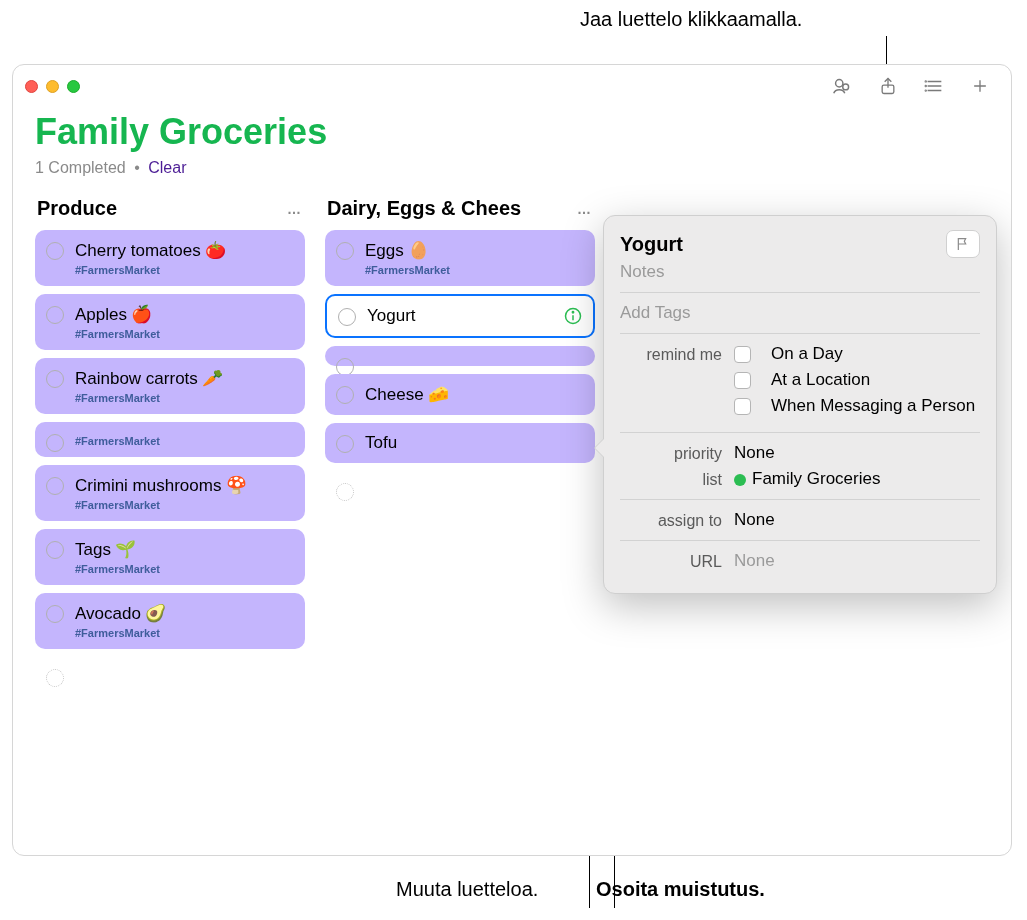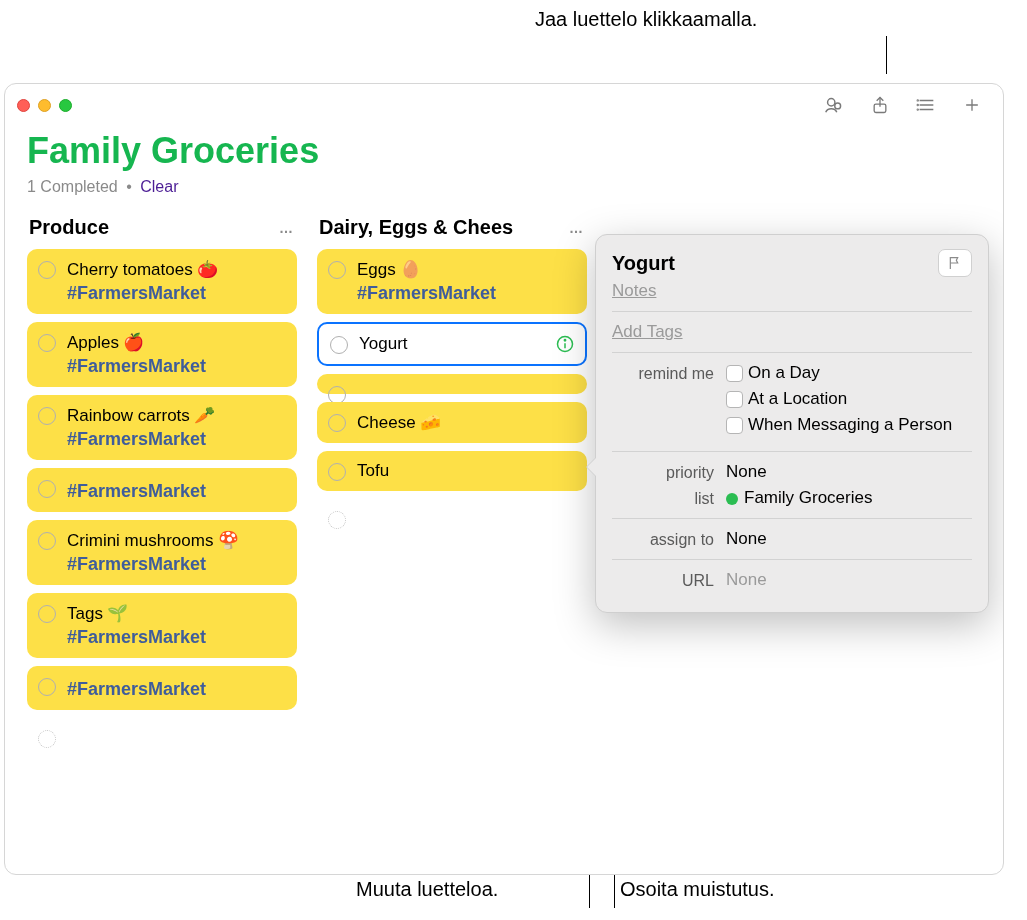--- a/index.html
+++ b/index.html
@@ -16,28 +16,27 @@
     font-size: 20px;
     color: #000;
   }
   .callout-line {
     position: absolute;
     background: #000;
   }
   .window {
     position: absolute;
     top: 64px;
-    left: 4px;
+    left: 12px;
     width: 1000px;
     height: 792px;
     background: #fff;
     border: 1.5px solid #d6d6d6;
     border-radius: 12px;
     overflow: hidden;
-    margin-top: 19px;
   }
   .titlebar {
     height: 42px;
     display: flex;
     align-items: center;
     padding: 0 12px;
     gap: 8px;
   }
   .traffic { display: flex; gap: 8px; }
   .traffic span { width: 13px; height: 13px; border-radius: 50%; display:inline-block; }
@@ -65,30 +64,30 @@
   .columns {
     display:flex; gap: 20px; padding: 8px 22px 22px 22px;
   }
   .col { width: 270px; }
   .col-head {
     display:flex; align-items:center; justify-content:space-between;
     font-size: 20px; font-weight: 700; color:#000; padding: 4px 2px 10px 2px;
   }
   .col-head .more { color:#8a8a8a; font-size:14px; letter-spacing:2px; cursor:pointer; }
   .item {
-    background:#fde047; border-radius:10px; padding:10px 12px; margin-bottom:8px;
+    background:#c4b5fd; border-radius:10px; padding:10px 12px; margin-bottom:8px;
     position:relative;
   }
   .item.sel { background:#fff; border:2px solid #0a73ff; }
   .item .circle {
     position:absolute; left:11px; top:12px;
     width:18px; height:18px; border:1.6px solid #b0b0b0; border-radius:50%;
   }
   .item .txt { margin-left:28px; font-size:17px; color:#000; }
-  .item .tag { margin-left:28px; margin-top:3px; font-size:18px; color:#3f5d9b; font-weight:600; }
+  .item .tag { margin-left:28px; margin-top:3px; font-size:11px; color:#3f5d9b; font-weight:600; }
   .item .info {
     position:absolute; right:10px; top:10px; width:20px; height:20px;
   }
   .item.empty { background:#fff; border-radius:0; }
   .item.empty .circle { border:1.8px dotted #c3c3c3; }
 
   .popover {
     position:absolute;
     top: 150px; left: 590px;
     width: 394px;
@@ -103,43 +102,43 @@
   .popover .arrow {
     position:absolute; left:-9px; top:222px;
     width:0; height:0; border-top:10px solid transparent; border-bottom:10px solid transparent;
     border-right:10px solid #ecebeb;
     filter: drop-shadow(-1px 0 0 #cfcfcf);
   }
   .pop-title-row { display:flex; align-items:center; gap:8px; }
   .pop-title { font-size:20px; font-weight:600; flex:1; }
   .flag-box { width:34px; height:28px; border:1px solid #d0d0d0; border-radius:7px; background:#fff;
     display:flex; align-items:center; justify-content:center; cursor:pointer; }
-  .placeholder { color:#9a9a9a; margin-top:4px;text-decoration:underline; }
+  .placeholder { color:#9a9a9a; margin-top:4px; }
   .pop-hr { height:1px; background:#d2d2d2; margin:10px 0; }
   .row { display:flex; align-items:flex-start; margin-bottom:6px; }
   .row-label { width:114px; text-align:right; color:#5a5a5a; padding-right:12px; padding-top:2px; font-size:16px; }
   .row-val { flex:1; color:#000; }
   .row-val.muted { color:#9a9a9a; }
-  .chk { display:flex; align-items:center; gap:5px; margin-bottom:6px; }
+  .chk { display:flex; align-items:center; gap:20px; margin-bottom:6px; }
   .chk .box { width:17px; height:17px; border:1px solid #b5b5b5; border-radius:4px; background:#fff; }
   .list-dot { width:12px; height:12px; border-radius:50%; background:#2bbd52; display:inline-block; margin-right:6px; vertical-align:middle;}
   .add-img { display:flex; align-items:center; gap:6px; color:#9a9a9a; }
   .add-img .plus-circ { width:17px; height:17px; border:1.3px solid #9a9a9a; border-radius:50%; display:flex; align-items:center; justify-content:center; font-size:13px; line-height:1; }
 </style>
 </head>
 <body>
 
-<div class="callout" style="top:8px; left:535px;">Jaa luettelo klikkaamalla.</div>
+<div class="callout" style="top:8px; left:580px;">Jaa luettelo klikkaamalla.</div>
 <div class="callout-line" style="left:886px; top:36px; width:1px; height:38px;"></div>
 
-<div class="callout" style="top:878px; left:356px;">Muuta luetteloa.</div>
+<div class="callout" style="top:878px; left:396px;">Muuta luetteloa.</div>
 <div class="callout-line" style="left:589px; top:514px; width:1px; height:394px;"></div>
 <div class="callout-line" style="left:589px; top:514px; width:50px; height:1px;"></div>
 
-<div class="callout" style="top:878px; left:620px;">Osoita muistutus.</div>
+<div class="callout" style="top:878px; left:596px;font-weight:bold;">Osoita muistutus.</div>
 <div class="callout-line" style="left:614px; top:562px; width:1px; height:346px;"></div>
 <div class="callout-line" style="left:614px; top:562px; width:25px; height:1px;"></div>
 
 <div class="window">
   <div class="titlebar">
     <div class="traffic">
       <span class="t-close"></span>
       <span class="t-min"></span>
       <span class="t-max"></span>
     </div>
@@ -217,20 +216,21 @@
             <div class="txt">Crimini mushrooms 🍄</div>
             <div class="tag">#FarmersMarket</div>
           </div>
           <div class="item">
             <span class="circle"></span>
             <div class="txt">Tags 🌱</div>
             <div class="tag">#FarmersMarket</div>
           </div>
           <div class="item">
             <span class="circle"></span>
+            <div class="txt">Avocado 🥑</div>
             <div class="tag">#FarmersMarket</div>
           </div>
         </div>
       <div class="item empty">
         <span class="circle"></span>
       </div>
     </div>
 
     <div class="col">
       <div class="col-head">

